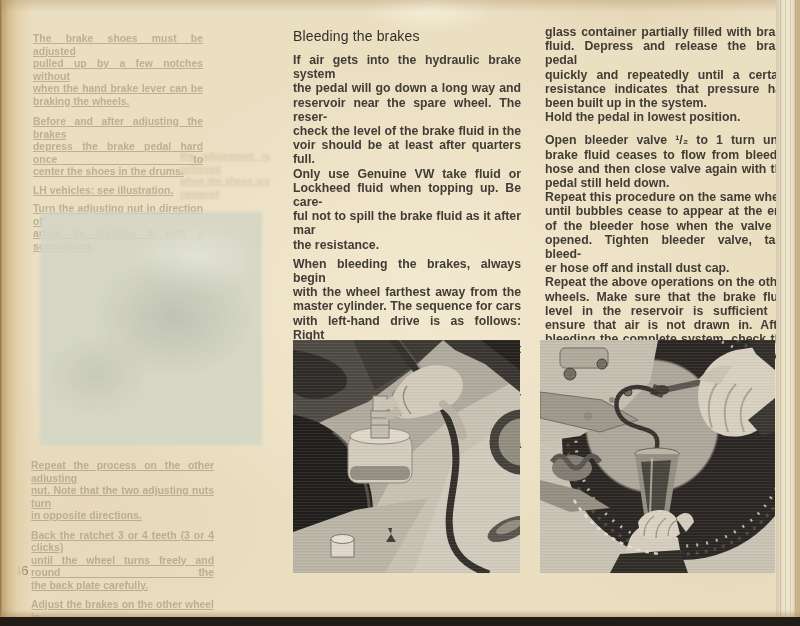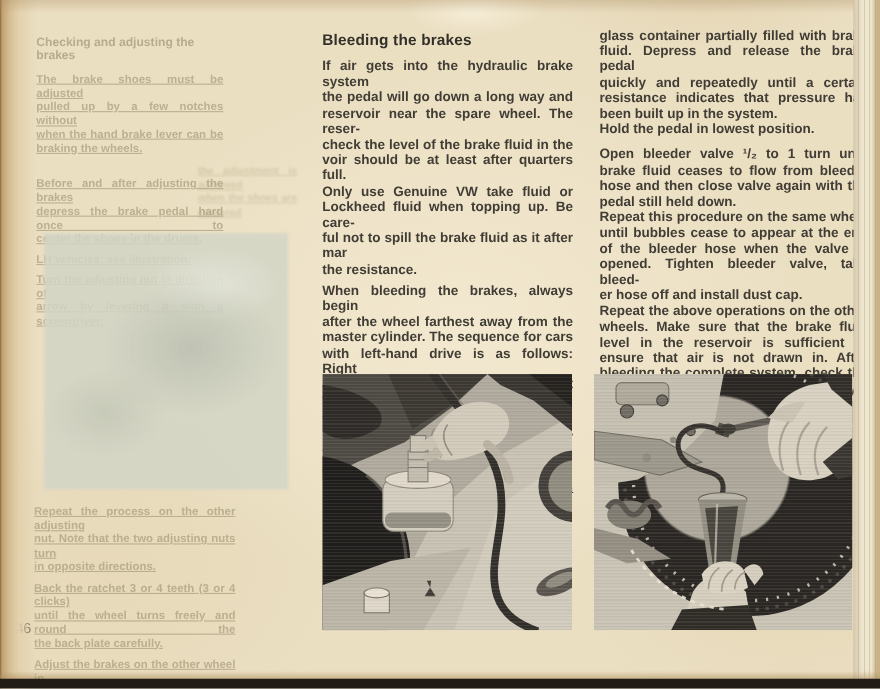--- a/index.html
+++ b/index.html
@@ -26,21 +26,21 @@
       repeating-linear-gradient(90deg, rgba(151,126,86,0) 0 4px, rgba(151,126,86,.28) 4px 5px),
       linear-gradient(270deg, #c8b388 0 3px, rgba(200,179,136,0) 8px); }
   .edge-bottom-fade { position:absolute; left:0; right:0; bottom:9px; height:7px; pointer-events:none;
     background:linear-gradient(to bottom, rgba(160,130,80,0), rgba(172,144,95,.55)); }
   .edge-bottom-strip { position:absolute; left:0; right:0; bottom:0; height:9px; background:#221c16; }
 
   
   .col { position:absolute; color:#413d35; font-weight:700; font-size:12.3px; }
   .col-left  { left:293px; top:28px; width:228px; }
   .col-right { left:545px; top:25px; width:244px; }
-  .page-title { font-size:14px; font-weight:700; color:#33302a; letter-spacing:.15px; margin:0 0 9px 0; }
+  .page-title { font-size:14px; font-weight:400; color:#33302a; letter-spacing:.15px; margin:0 0 9px 0; }
   .bodytext .para { margin:0; }
   .jline { line-height:14.2px; text-align:justify; text-align-last:justify; white-space:normal; }
   .lastline { text-align-last:left; }
 
   
   .ghost { position:absolute; color:#9c9170; font-weight:700; opacity:.6; filter:blur(.5px); }
   .ghost .jline { line-height:12.5px;text-decoration:underline; }
   .ghost-top { left:33px; top:33px; width:170px; font-size:10.4px; }
   .ghost-heading { font-size:11px; margin:0 0 10px 0; color:#948967; }
   .ghost-bottom { left:31px; top:460px; width:183px; font-size:10.4px; }
@@ -62,29 +62,28 @@
     background-image:repeating-linear-gradient(180deg, rgba(246,240,226,.08) 0 1px, rgba(40,32,24,.04) 1px 2px, rgba(0,0,0,0) 2px 3px); }
 
   .page-number { position:absolute; left:14px; top:563px; font-size:13px; font-weight:400; color:#4b453c; }
 </style>
 </head>
 <body>
 
 <div class="page">
 
   <div class="ghost ghost-top">
-    <div class="ghost-heading">Checking and adjusting the brakes</div>
     <div class="bodytext">
         <div class="para">
           <div class="jline">The brake shoes must be adjusted</div>
           <div class="jline">pulled up by a few notches without</div>
           <div class="jline">when the hand brake lever can be</div>
           <div class="jline lastline">braking the wheels.</div>
         </div>
-        <div class="para" style="margin-top: 20px;">
+        <div class="para" style="margin-top: 8px;">
           <div class="jline">Before and after adjusting the brakes</div>
           <div class="jline">depress the brake pedal hard once to</div>
           <div class="jline lastline">center the shoes in the drums.</div>
         </div>
         <div class="para" style="margin-top: 6px;">
           <div class="jline lastline">LH vehicles: see illustration.</div>
         </div>
         <div class="para" style="margin-top: 6px;">
           <div class="jline">Turn the adjusting nut in direction of</div>
           <div class="jline lastline">arrow by levering it with a screwdriver.</div>
@@ -124,21 +123,21 @@
           <div class="jline">reservoir near the spare wheel. The reser-</div>
           <div class="jline">check the level of the brake fluid in the</div>
           <div class="jline">voir should be at least after quarters full.</div>
           <div class="jline">Only use Genuine VW take fluid or</div>
           <div class="jline">Lockheed fluid when topping up. Be care-</div>
           <div class="jline">ful not to spill the brake fluid as it after mar</div>
           <div class="jline lastline">the resistance.</div>
         </div>
         <div class="para" style="margin-top: 5px;">
           <div class="jline">When bleeding the brakes, always begin</div>
-          <div class="jline">after the wheel farthest away from the</div>
+          <div class="jline">with the wheel farthest away from the</div>
           <div class="jline">master cylinder. The sequence for cars</div>
           <div class="jline">with left-hand drive is as follows: Right</div>
           <div class="jline">and left rear wheels, then the right front</div>
           <div class="jline lastline">and finally the left front wheel.</div>
         </div>
         <div class="para" style="margin-top: 5px;">
           <div class="jline">Remove rubber cap of the bleeder valve</div>
           <div class="jline lastline">and attach bleeder hose.</div>
         </div>
         <div class="para" style="margin-top: 5px;">

